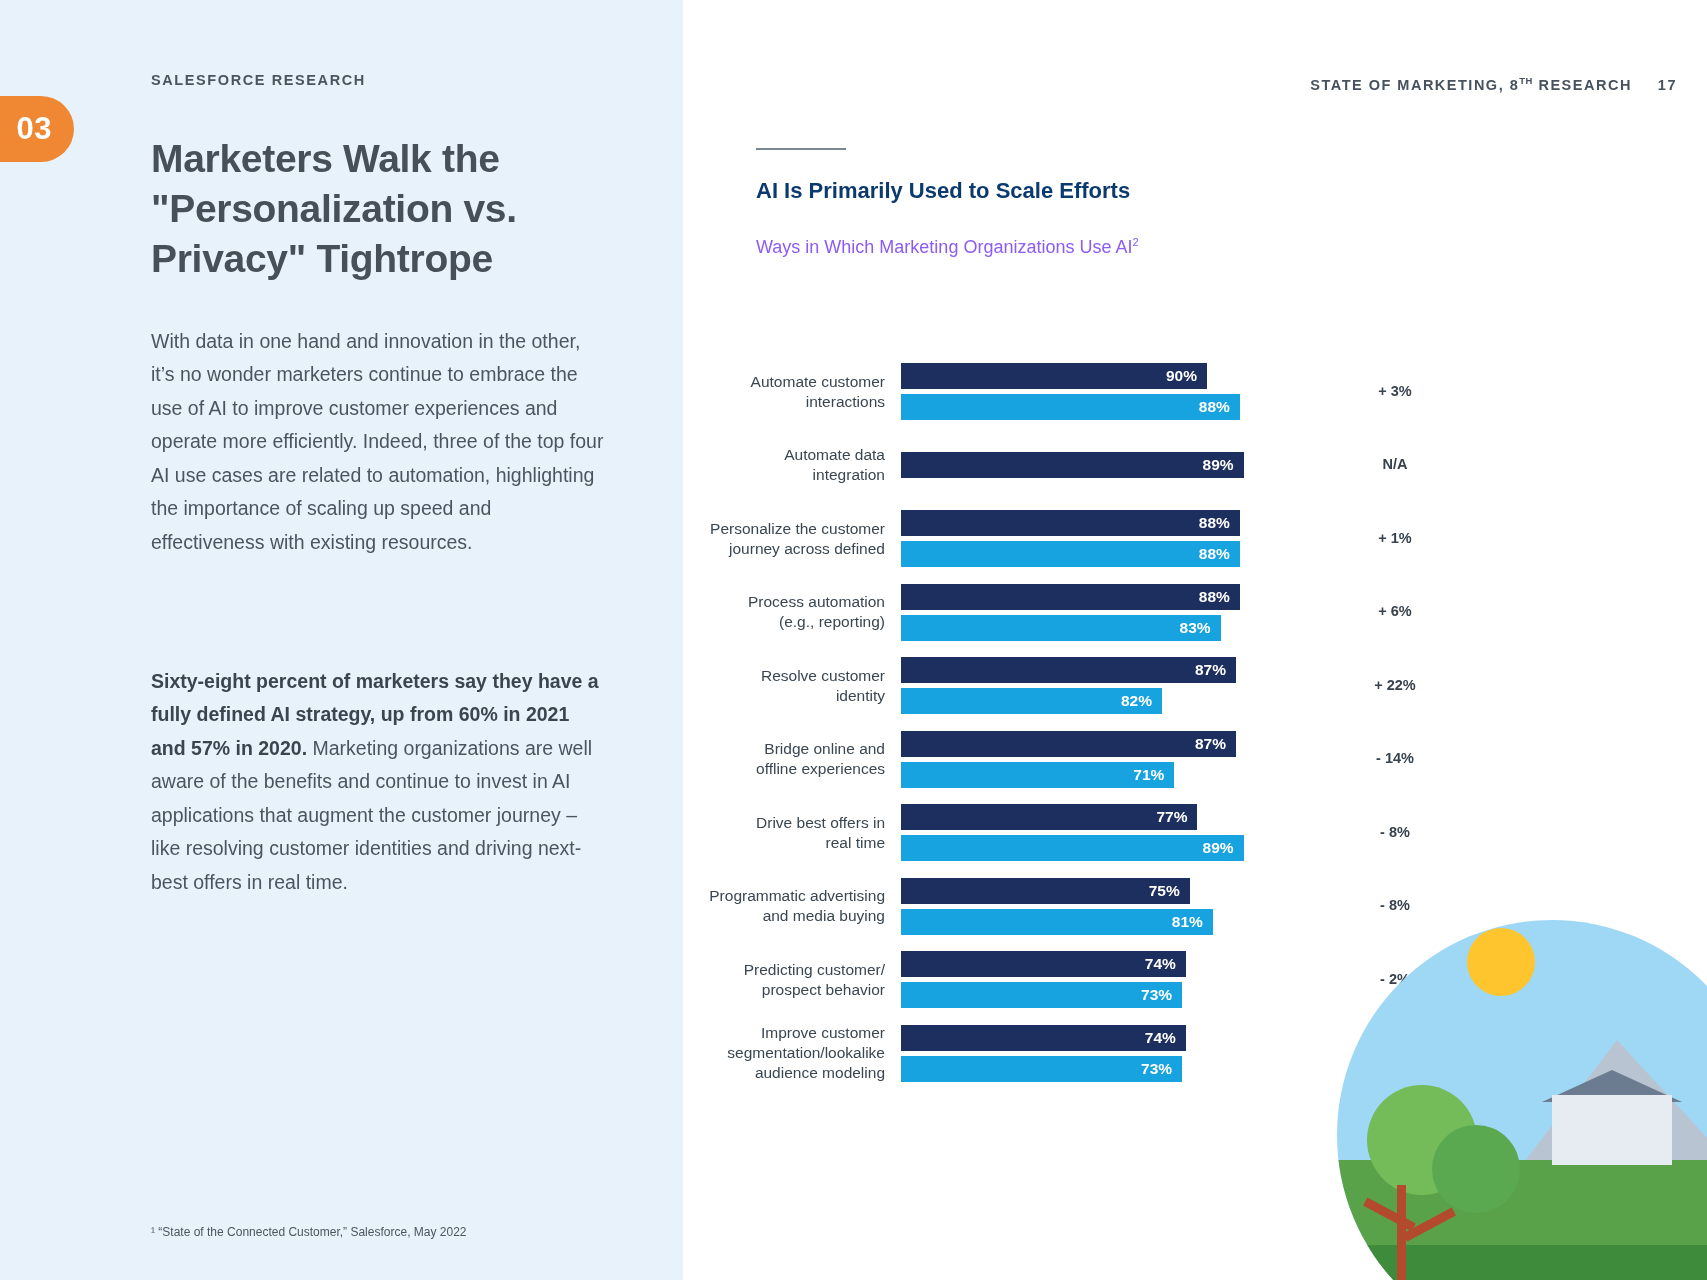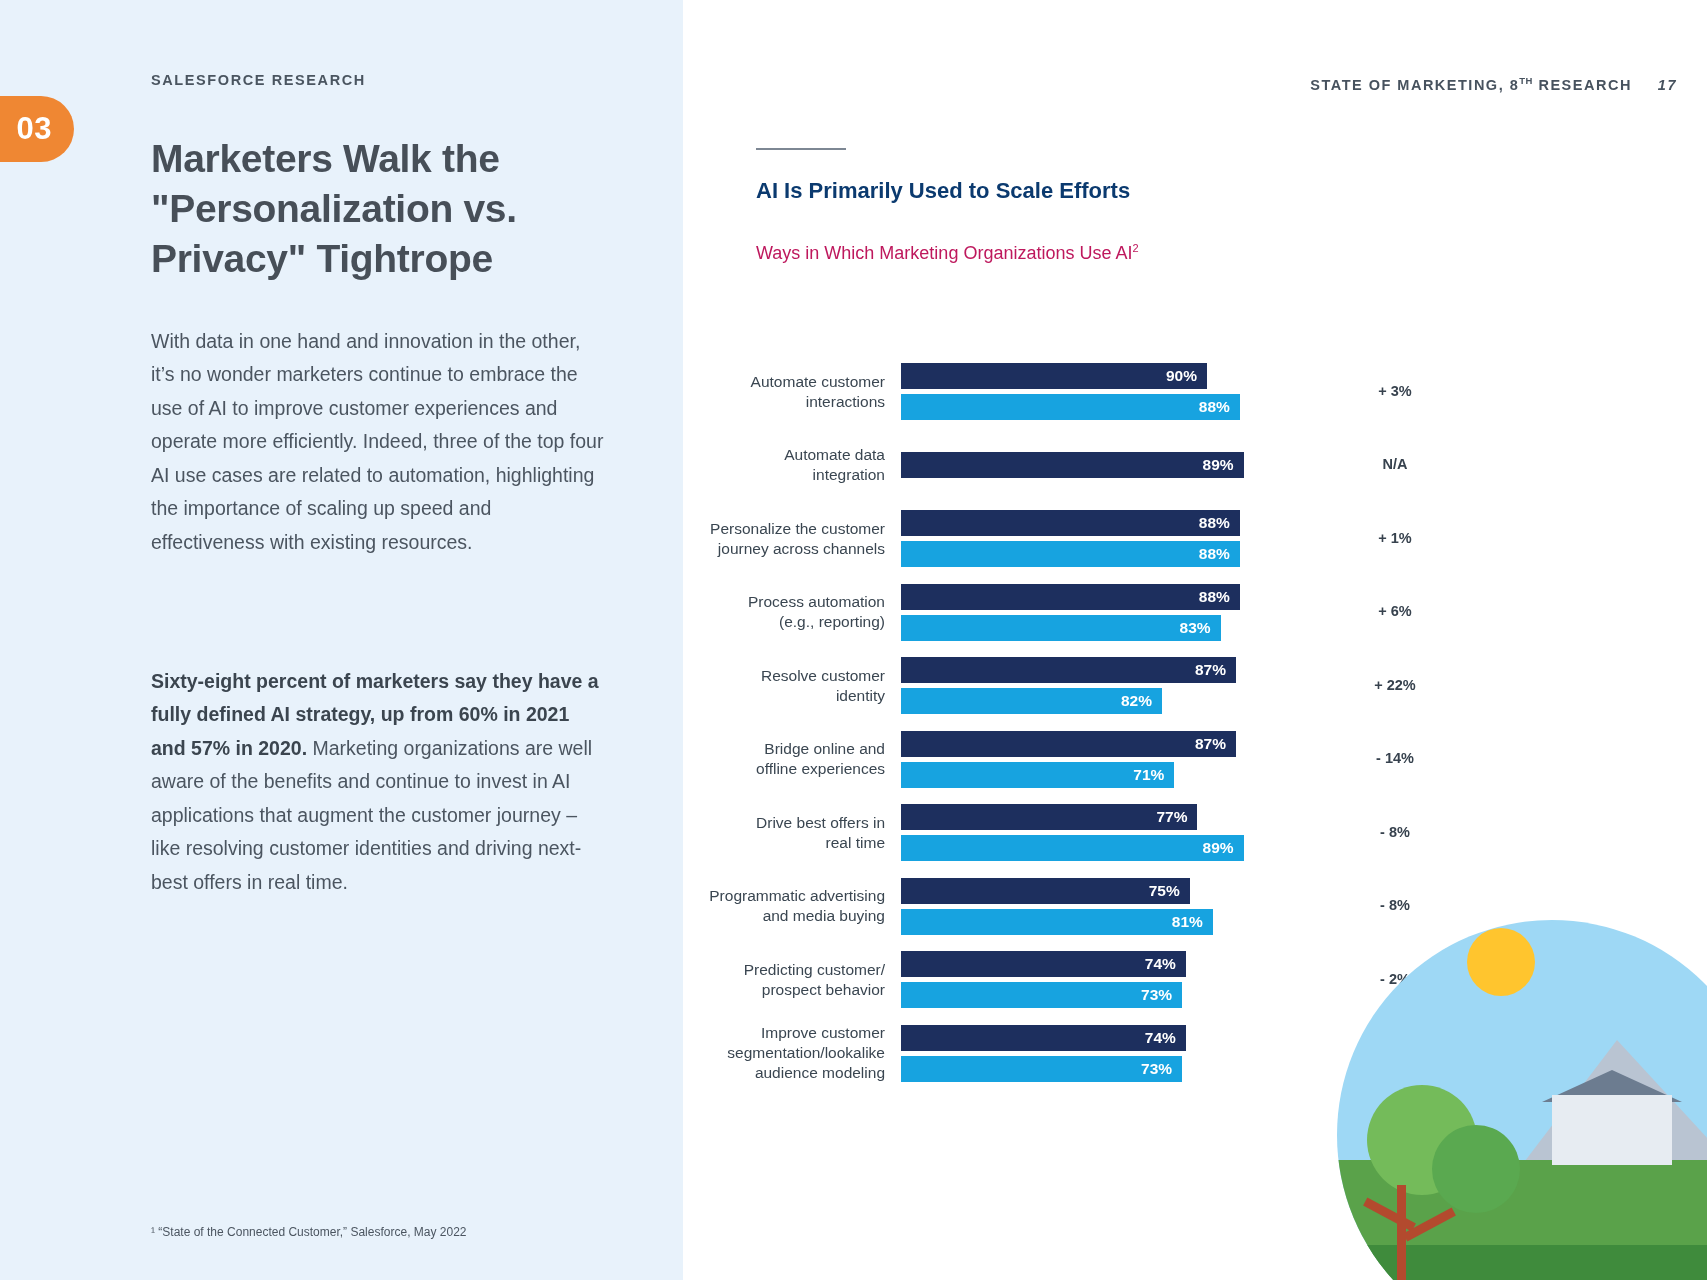--- a/index.html
+++ b/index.html
@@ -58,32 +58,32 @@
     width:1024px; height:1280px;
     background:#ffffff;
   }
   .header-right {
     position:absolute; right:30px; top:75px;
     font-size:14.5px; font-weight:bold; letter-spacing:1.5px;
     color:#47525e;
     white-space:nowrap;
   }
   .header-right sup { font-size:9.5px; letter-spacing:0.5px; }
-  .header-page { margin-left:26px;font-style:italic; }
+  .header-page { margin-left:26px; }
   .rule {
     position:absolute; left:73px; top:148px;
     width:90px; height:2px; background:#7d8793;
   }
   .chart-title {
     position:absolute; left:73px; top:178px;
     font-size:22px; font-weight:bold; color:#0b3a6f;
   }
   .chart-subtitle {
-    position:absolute; left:73px; top:242px;
-    font-size:18px; color:#be185d;
+    position:absolute; left:73px; top:236px;
+    font-size:18px; color:#8b5cf6;
   }
   .chart-subtitle sup { font-size:11px; }
   
   .plot { position:absolute; left:0; top:0; width:1024px; height:1280px; }
   .row-group { position:absolute; left:0; }
   .cat-label {
     position:absolute; right:0; width:260px;
     text-align:right;
     font-size:15.5px; line-height:20px; color:#3a4651;
   }
@@ -202,21 +202,21 @@
         <div class="bar b2022" style="left: 218px; top: 0px; width: 306px;">90%</div>
         <div class="bar b2021" style="left: 218px; top: 31px; width: 338.8px;">88%</div>
         <div class="growth-val" style="left: 612px; top: 19.5px;">+ 3%</div>
       </div>
       <div class="row-group" style="top: 436.5px; left: 0px; width: 1024px;">
         <div class="cat-label" style="right: 822px; top: 8.5px;"><span>Automate data</span><br><span>integration</span></div>
         <div class="bar b2022" style="left: 218px; top: 15.5px; width: 342.65px;">89%</div>
         <div class="growth-val" style="left: 612px; top: 19.5px;">N/A</div>
       </div>
       <div class="row-group" style="top: 510px; left: 0px; width: 1024px;">
-        <div class="cat-label" style="right: 822px; top: 8.5px;"><span>Personalize the customer</span><br><span>journey across channels</span></div>
+        <div class="cat-label" style="right: 822px; top: 8.5px;"><span>Personalize the customer</span><br><span>journey across defined</span></div>
         <div class="bar b2022" style="left: 218px; top: 0px; width: 338.8px;">88%</div>
         <div class="bar b2021" style="left: 218px; top: 31px; width: 338.8px;">88%</div>
         <div class="growth-val" style="left: 612px; top: 19.5px;">+ 1%</div>
       </div>
       <div class="row-group" style="top: 583.5px; left: 0px; width: 1024px;">
         <div class="cat-label" style="right: 822px; top: 8.5px;"><span>Process automation</span><br><span>(e.g., reporting)</span></div>
         <div class="bar b2022" style="left: 218px; top: 0px; width: 338.8px;">88%</div>
         <div class="bar b2021" style="left: 218px; top: 31px; width: 319.55px;">83%</div>
         <div class="growth-val" style="left: 612px; top: 19.5px;">+ 6%</div>
       </div>

